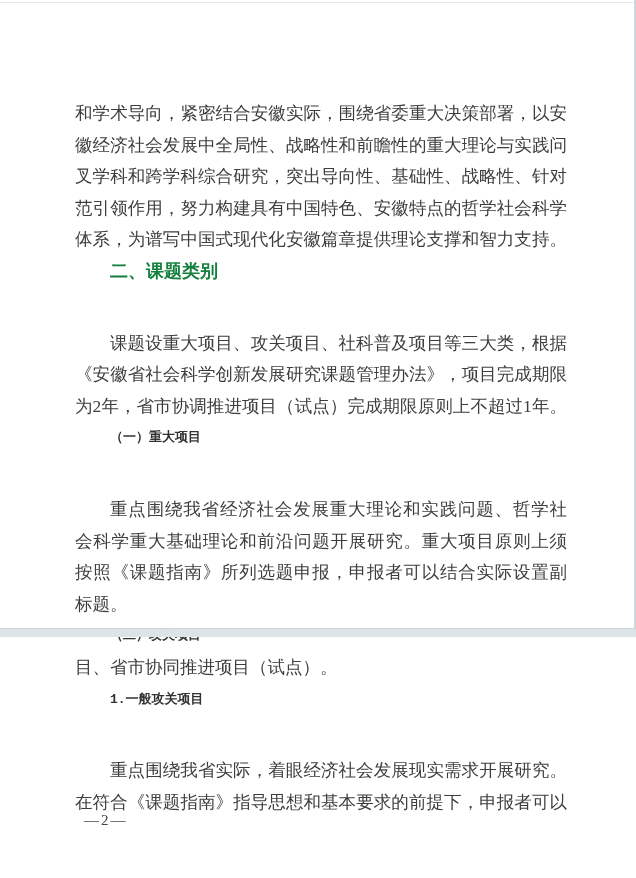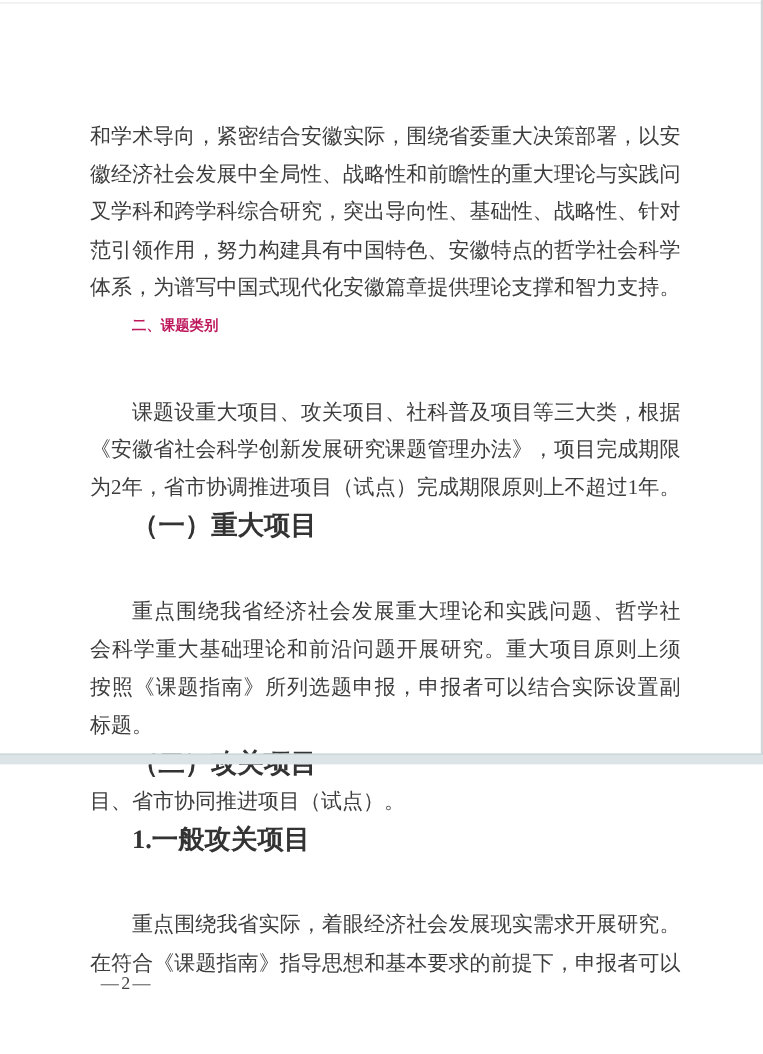--- a/index.html
+++ b/index.html
@@ -44,26 +44,26 @@
   .line.end { text-align-last: left; }
   .line.ind { padding-left: 35px; margin-top: 40px; }
   .h {
     font-weight: bold;
     padding-left: 35px;
     line-height: 31.6px;
     margin: 0;
   }
   .h-sans {
     font-family: Liberation Serif, serif;
-    font-size: 12px;
-    color: #be185d;
+    font-size: 18px;
+    color: #15803d;
   }
   .h-kai {
-    font-family: Liberation Serif, serif;
-    font-size: 22px;
+    font-family: Liberation Mono, monospace;
+    font-size: 13px;
     color: #333333;
   }
   .footer {
     position: absolute;
     left: 84px; top: 812px;
     font-size: 15px;
     letter-spacing: 2px;
     color: #444444;
     font-family: "Liberation Serif", "DejaVu Serif", serif;
   }

